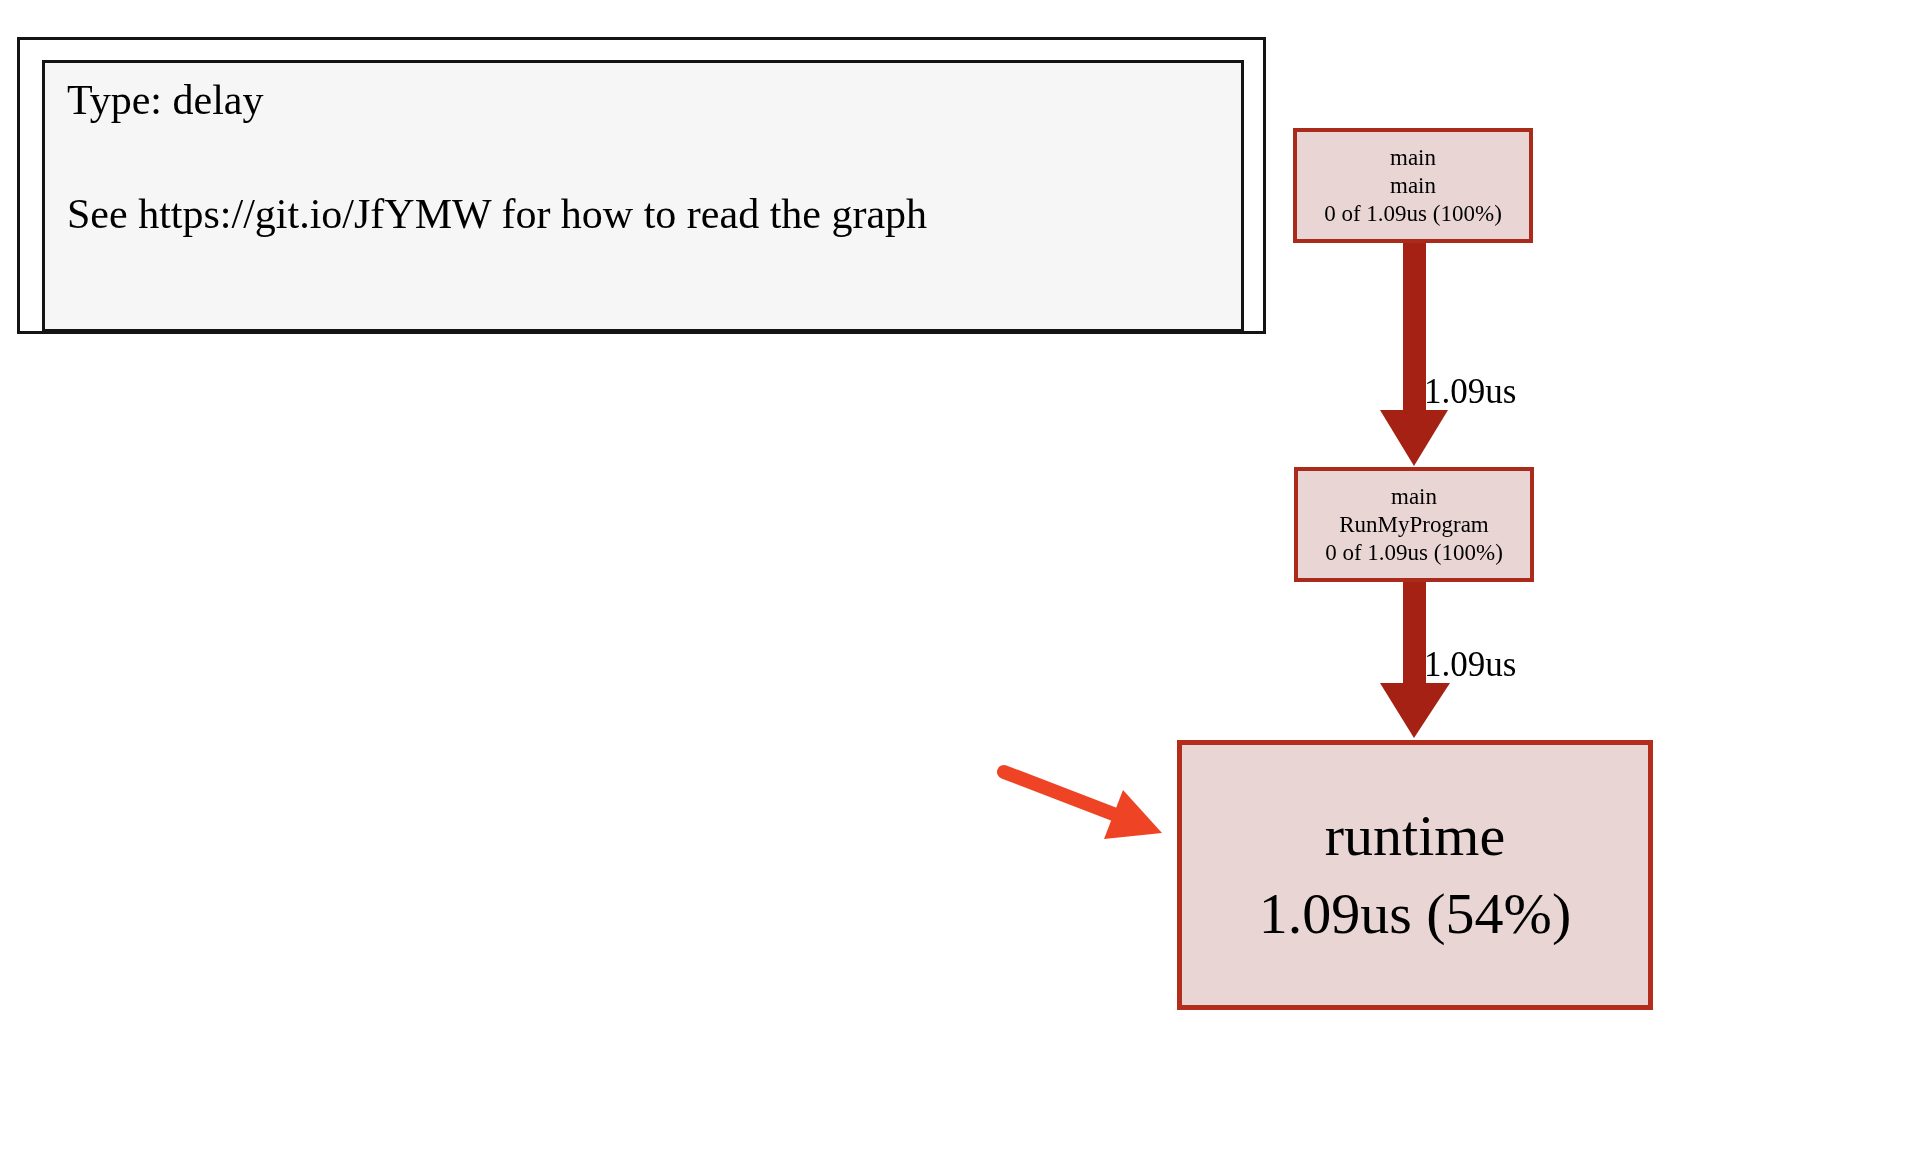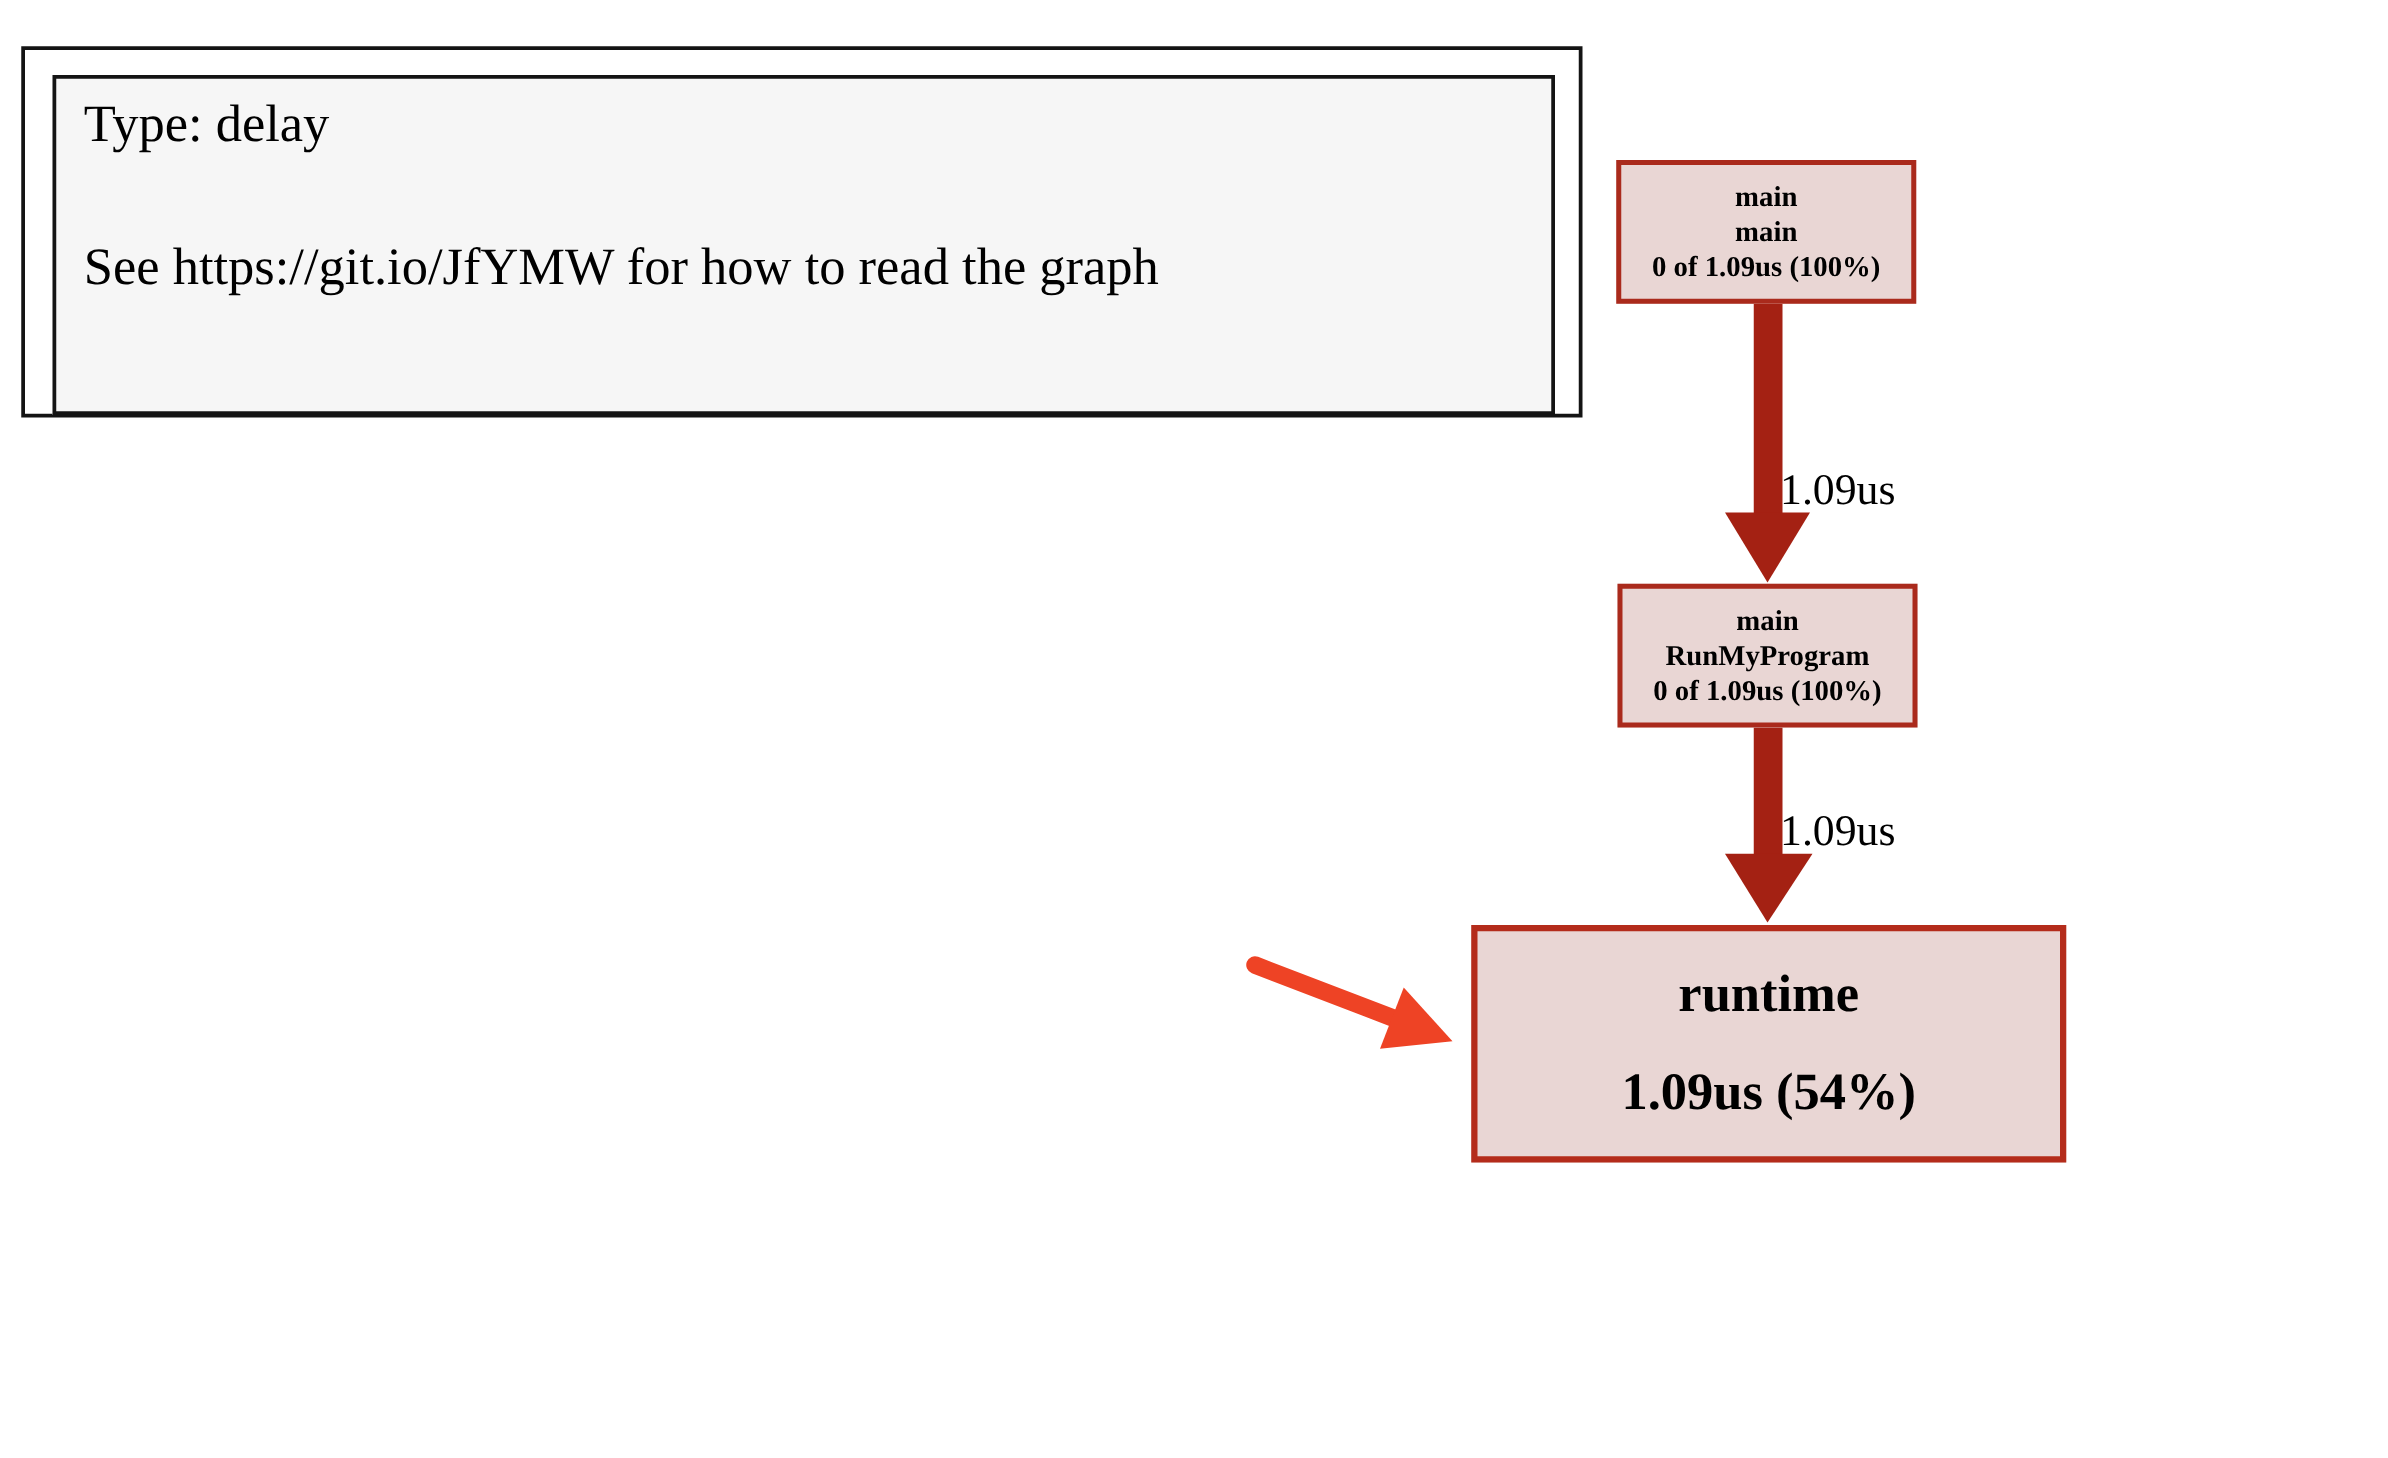--- a/index.html
+++ b/index.html
@@ -29,29 +29,29 @@
     padding:9px 10px 0 22px;
     font-size:42px;line-height:57px;white-space:nowrap;
   }
   .legend-line{min-height:57px;}
 
   
   .node{
     position:absolute;background:var(--node-fill);
     border:4px solid var(--node-border);
     display:flex;flex-direction:column;justify-content:center;align-items:center;
-    text-align:center;cursor:pointer;font-weight:bold;
+    text-align:center;cursor:pointer;
   }
   .node-small{font-size:23px;line-height:28px;}
   #node-1{left:1293px;top:128px;width:240px;height:115px;}
   #node-2{left:1294px;top:467px;width:240px;height:115px;}
   #node-3{
-    left:1177px;top:740px;width:476px;height:190px;
+    left:1177px;top:740px;width:476px;height:270px;
     border:5px solid var(--big-node-border);
-    font-size:42px;line-height:78px;
+    font-size:58px;line-height:78px;
   }
 
   
   .edge-label{position:absolute;left:1424px;font-size:35px;line-height:40px;white-space:nowrap;text-align:center;}
   #edge-label-1{top:372px;}
   #edge-label-2{top:645px;}
 
   
   .overlay{position:absolute;left:0;top:0;pointer-events:none;}
   .edge-fill{fill:var(--edge);}

